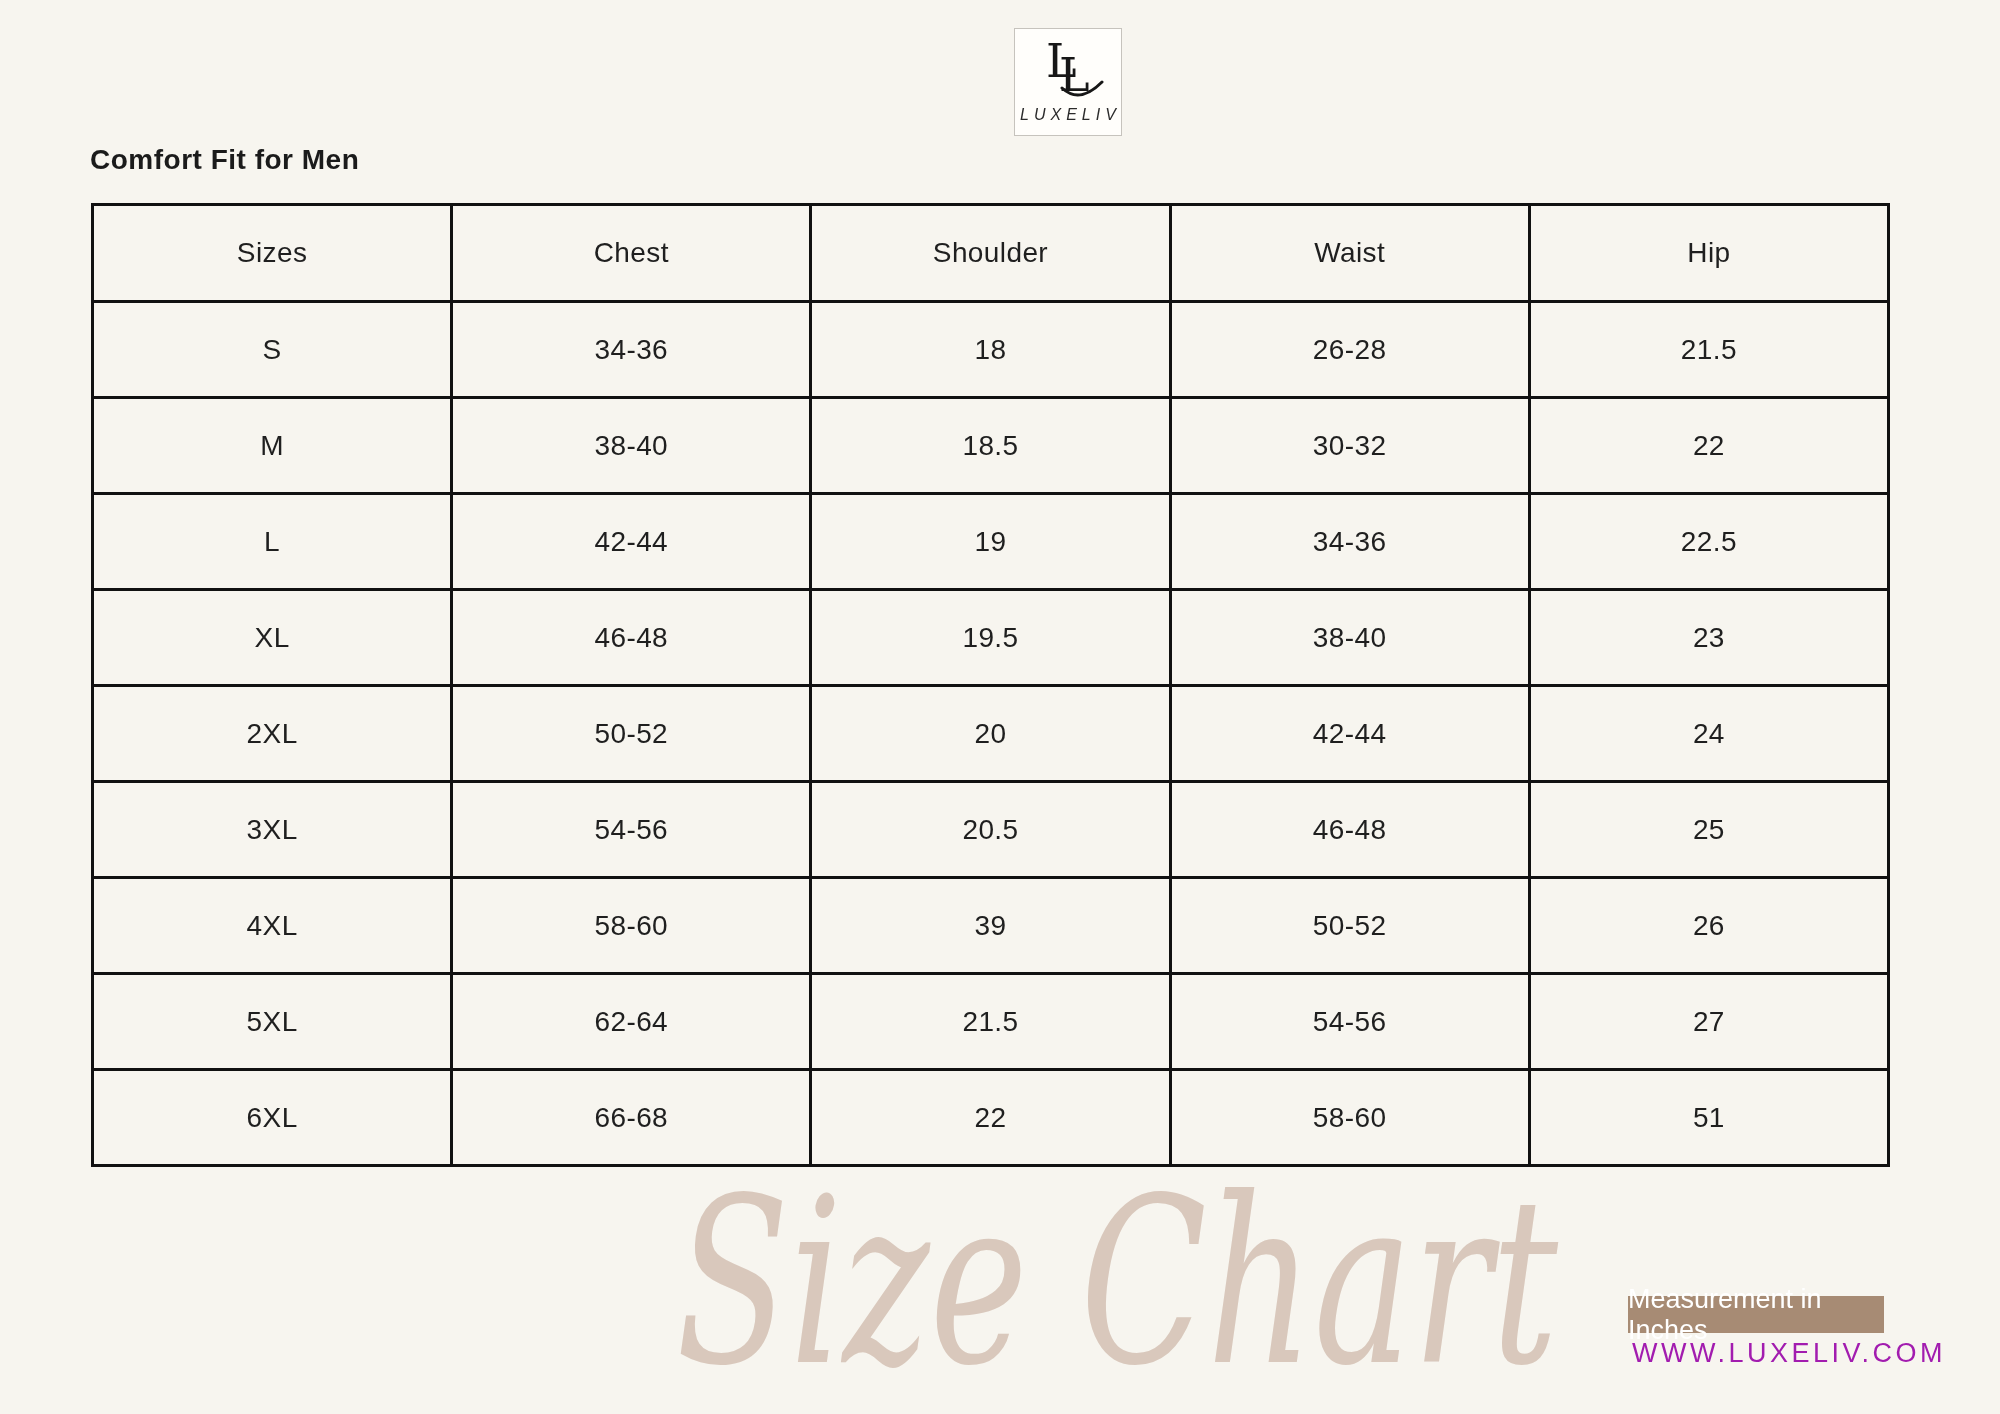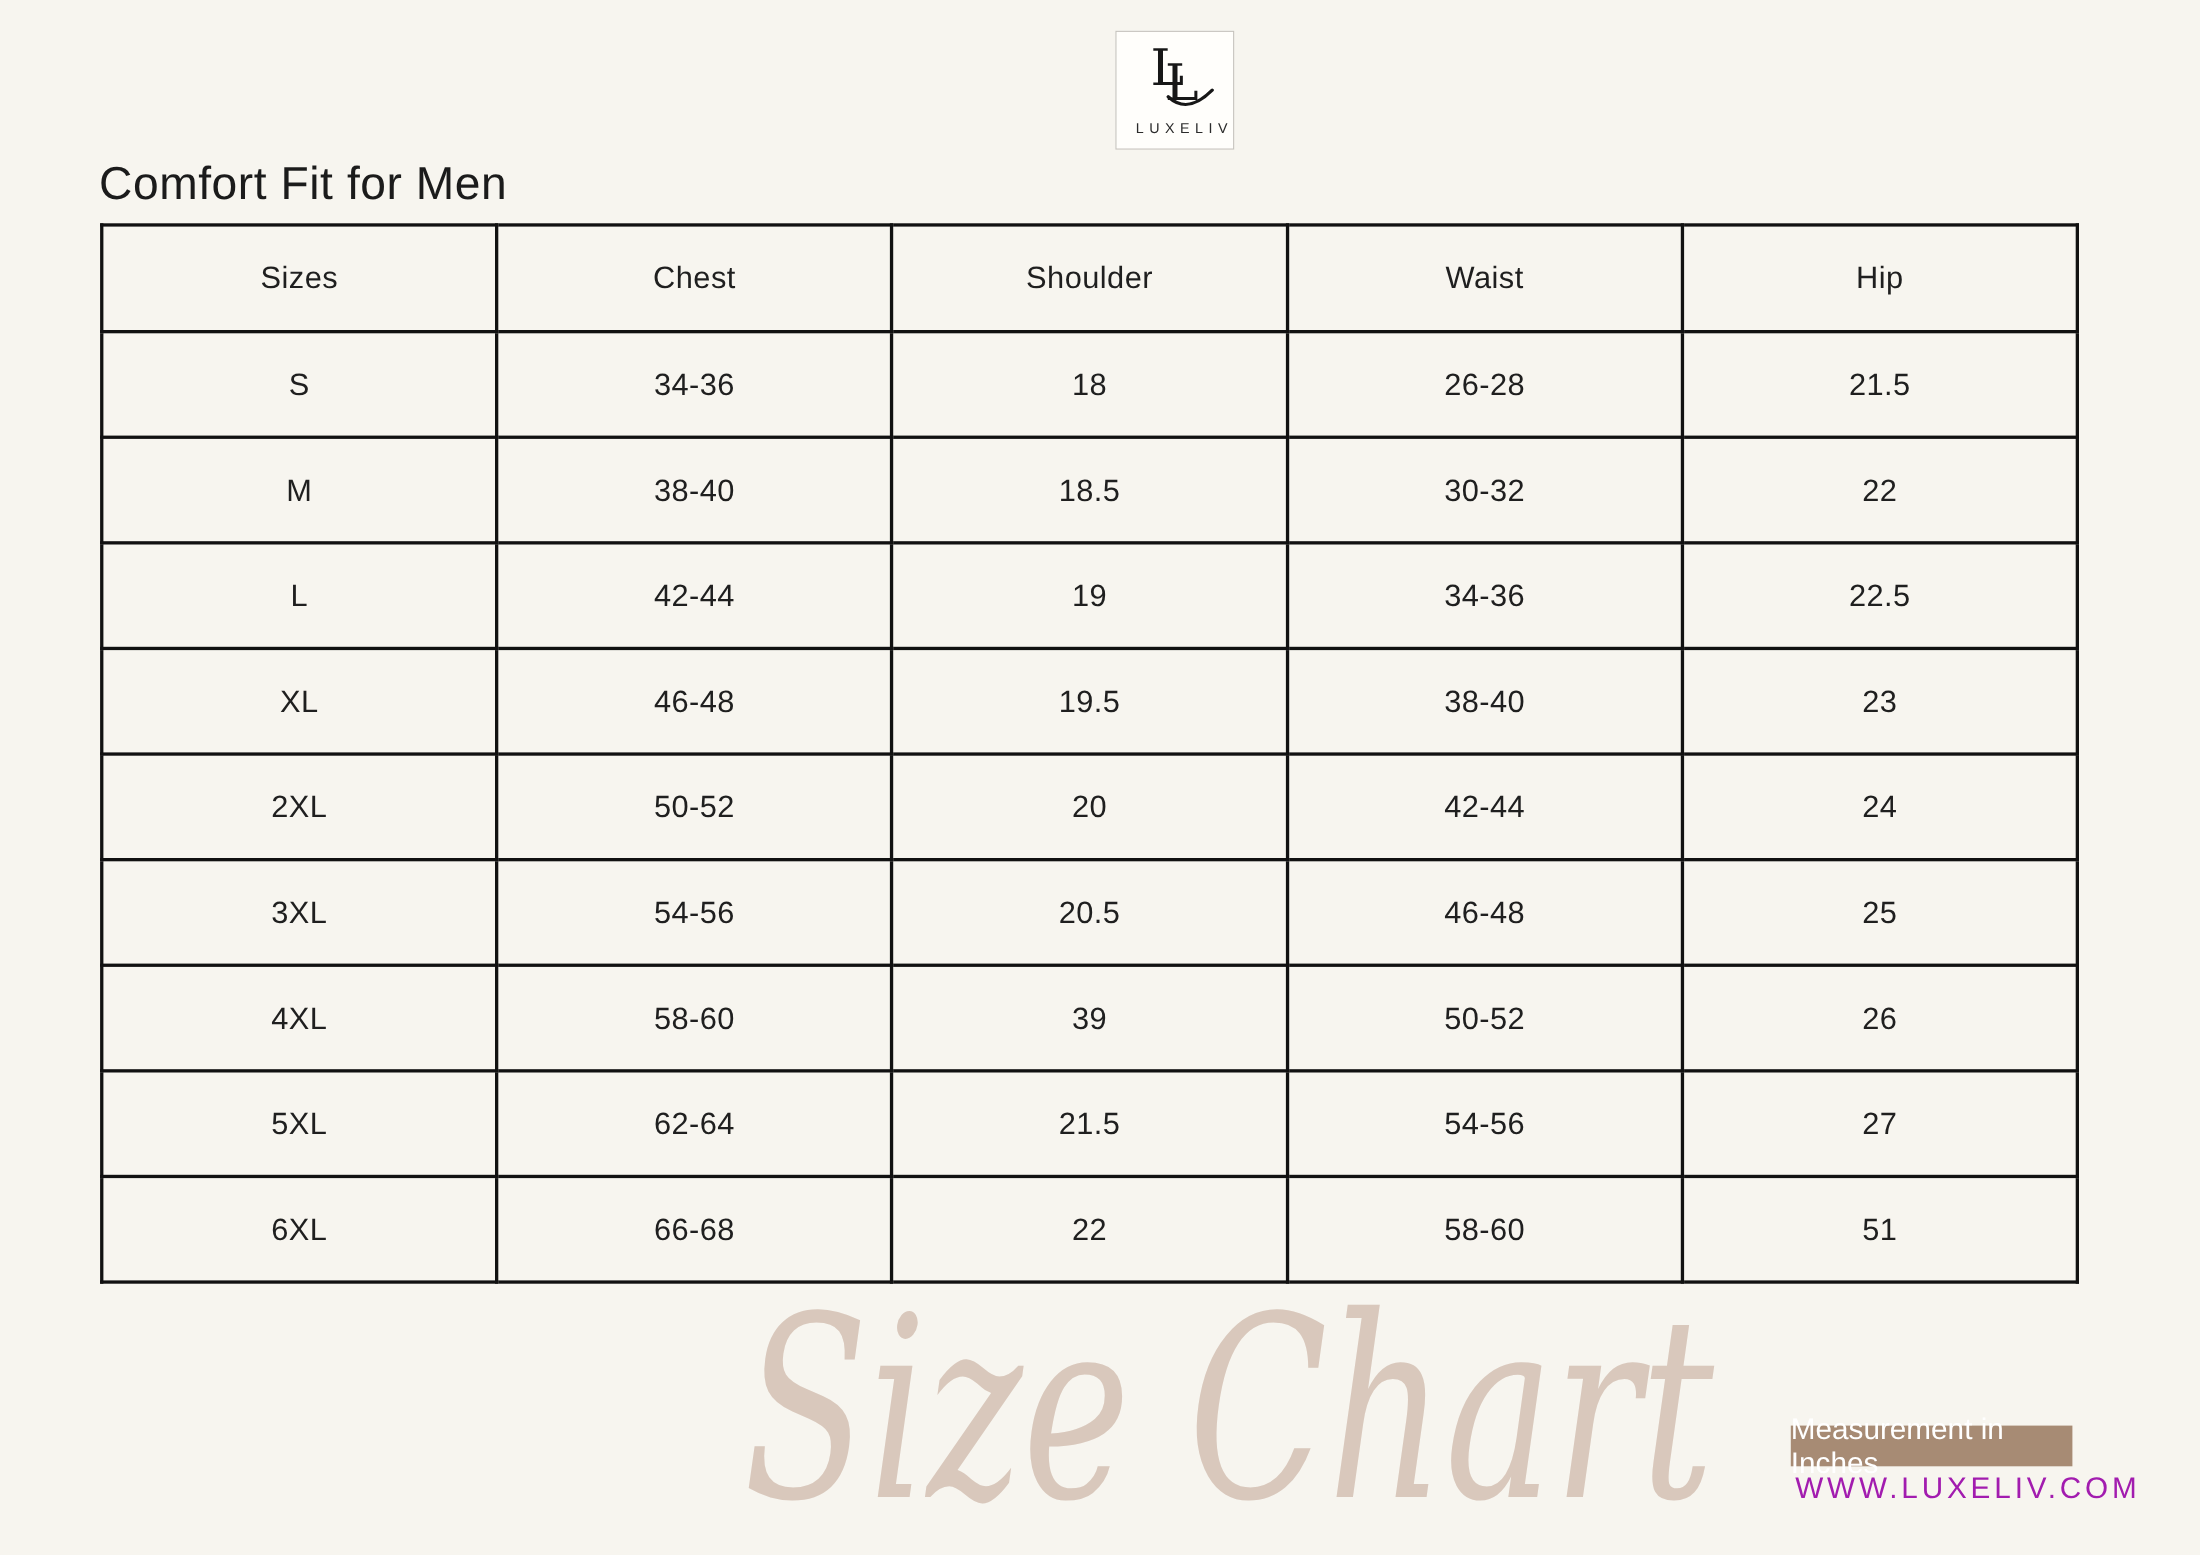--- a/index.html
+++ b/index.html
@@ -15,28 +15,29 @@
   
   .logo-box {
     position:absolute; left:1014px; top:28px;
     width:108px; height:108px;
     background:#fffefb;
     border:1px solid #c6c3bd;
   }
   .logo-box svg { position:absolute; left:50%; top:6px; transform:translateX(-50%); }
   .logo-name {
     position:absolute; left:0; bottom:11px; width:100%;
-    text-align:right; font-size:13px; letter-spacing:5px; padding-left:5px;
+    text-align:left; font-size:16px; letter-spacing:5px; padding-left:5px;
     color:#2b2b2b;
+    font-style:italic;
   }
 
   
   .page-title {
     position:absolute; left:90px; top:146px;
-    font-size:42px; font-weight:400; letter-spacing:0.5px;
+    font-size:28px; font-weight:700; letter-spacing:0.5px;
     color:#1b1b1b; line-height:1;
   }
 
   
   table.size-table {
     position:absolute; left:91px; top:203px;
     width:1799px; height:964px;
     border-collapse:collapse; table-layout:fixed;
   }
   .size-table th, .size-table td {

